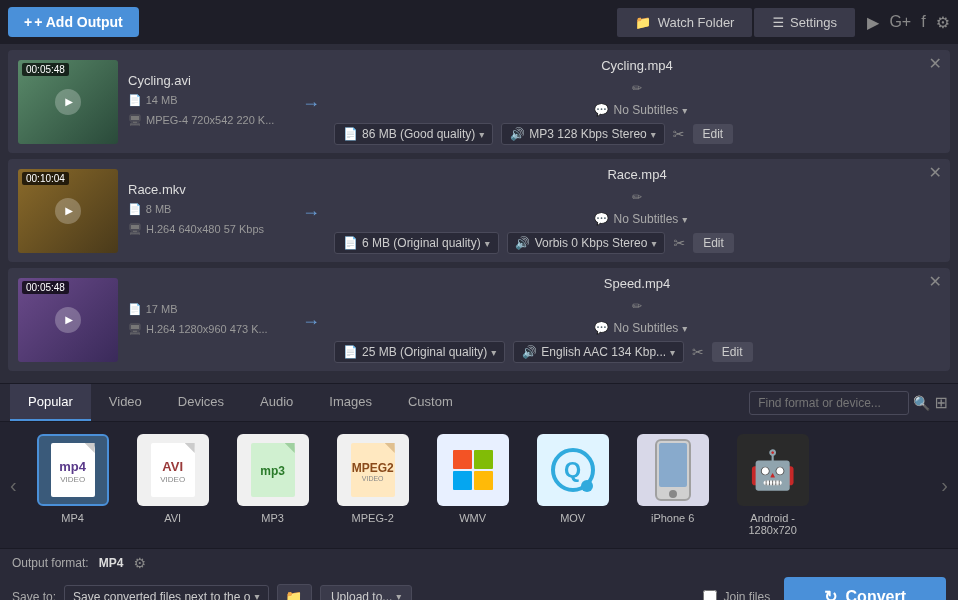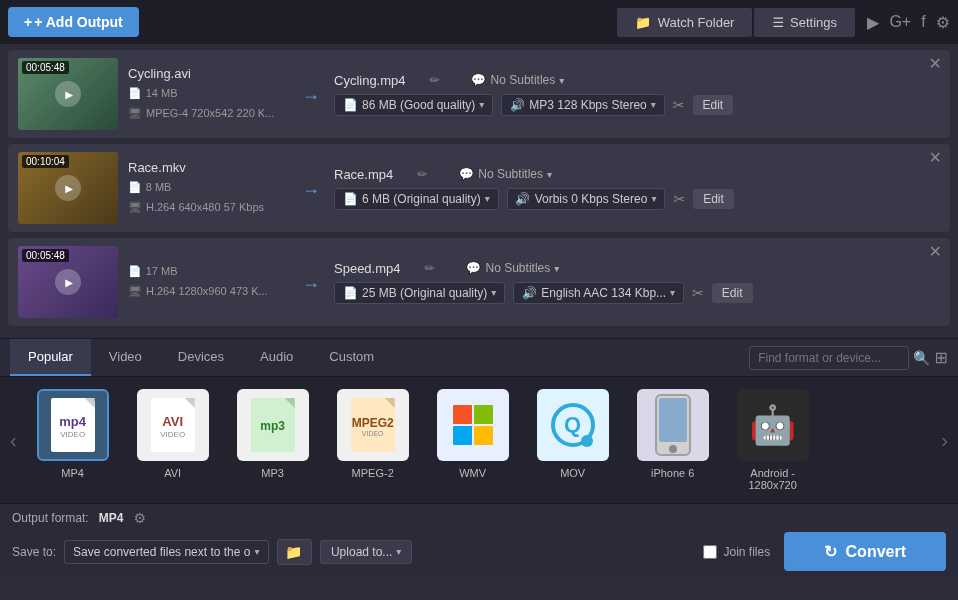--- a/index.html
+++ b/index.html
@@ -75,21 +75,21 @@
       margin-bottom: 6px;
       padding: 8px 10px;
       display: flex;
       align-items: center;
       position: relative;
       min-height: 80px;
     }
 
     .thumb-wrap {
       width: 100px;
-      height: 72px;
+      height: 84px;
       background: #222;
       border-radius: 3px;
       flex-shrink: 0;
       position: relative;
       overflow: hidden;
       margin-right: 10px;
     }
     .thumb-wrap .timestamp {
       position: absolute;
       top: 3px;
@@ -156,22 +156,23 @@
       margin: 0 14px;
       flex-shrink: 0;
     }
 
     .output-info {
       flex: 1;
     }
     .output-name-row {
       display: flex;
       align-items: center;
-      gap: 24px;
+      gap: 8px;
       margin-bottom: 6px;
+      flex-direction: column;
     }
     .output-name {
       color: #ddd;
       font-size: 13px;
       font-weight: 500;
     }
     .edit-icon-sm { color: #888; font-size: 12px; cursor: pointer; }
     .subtitle-btn {
       display: flex;
       align-items: center;
@@ -709,20 +710,21 @@
     <button class="close-btn">✕</button>
   </div>
 </div>
 
 <div class="format-section">
   <div class="format-tabs">
     <button class="format-tab active">Popular</button>
     <button class="format-tab">Video</button>
     <button class="format-tab">Devices</button>
     <button class="format-tab">Audio</button>
+    <button class="format-tab">Images</button>
     <button class="format-tab">Custom</button>
     <div class="tab-spacer"></div>
     <div class="format-search">
       <input type="text" placeholder="Find format or device..." style="">
       <span class="format-search-icon">🔍</span>
       <span class="format-scan-icon">⊞</span>
     </div>
   </div>
 
   <div class="format-grid-wrap">

